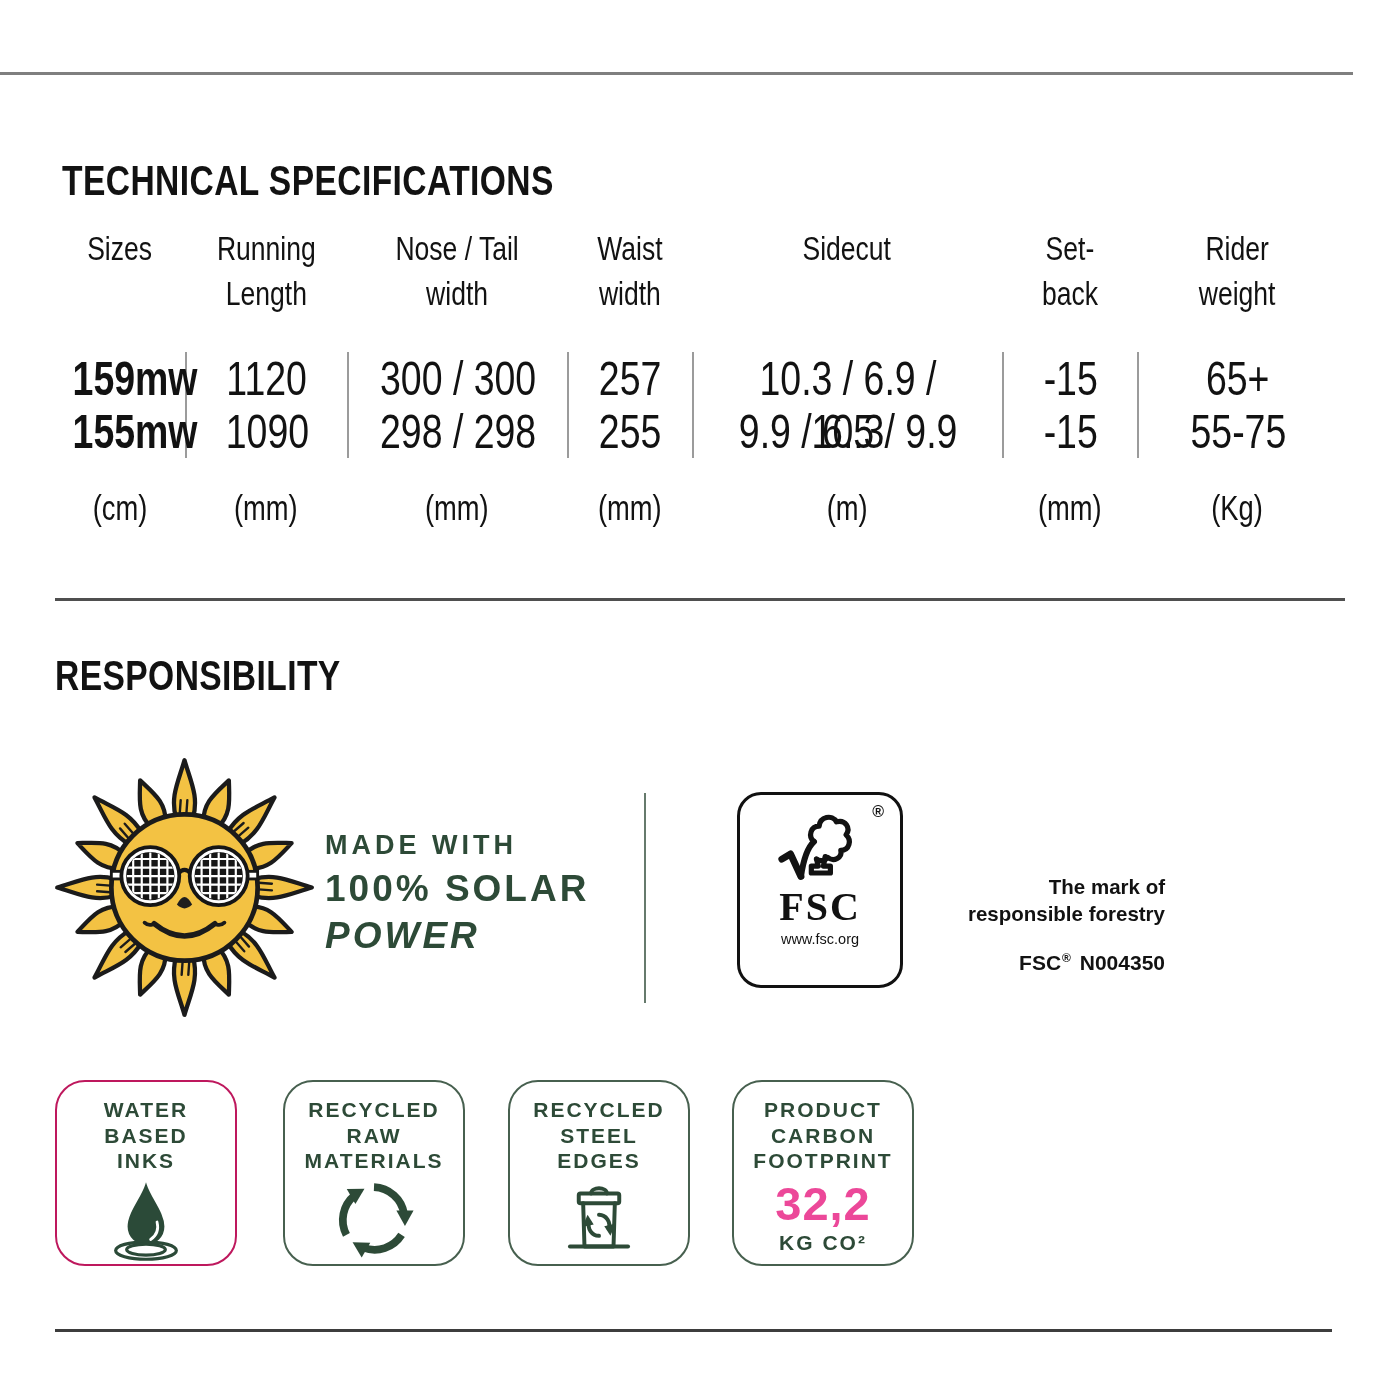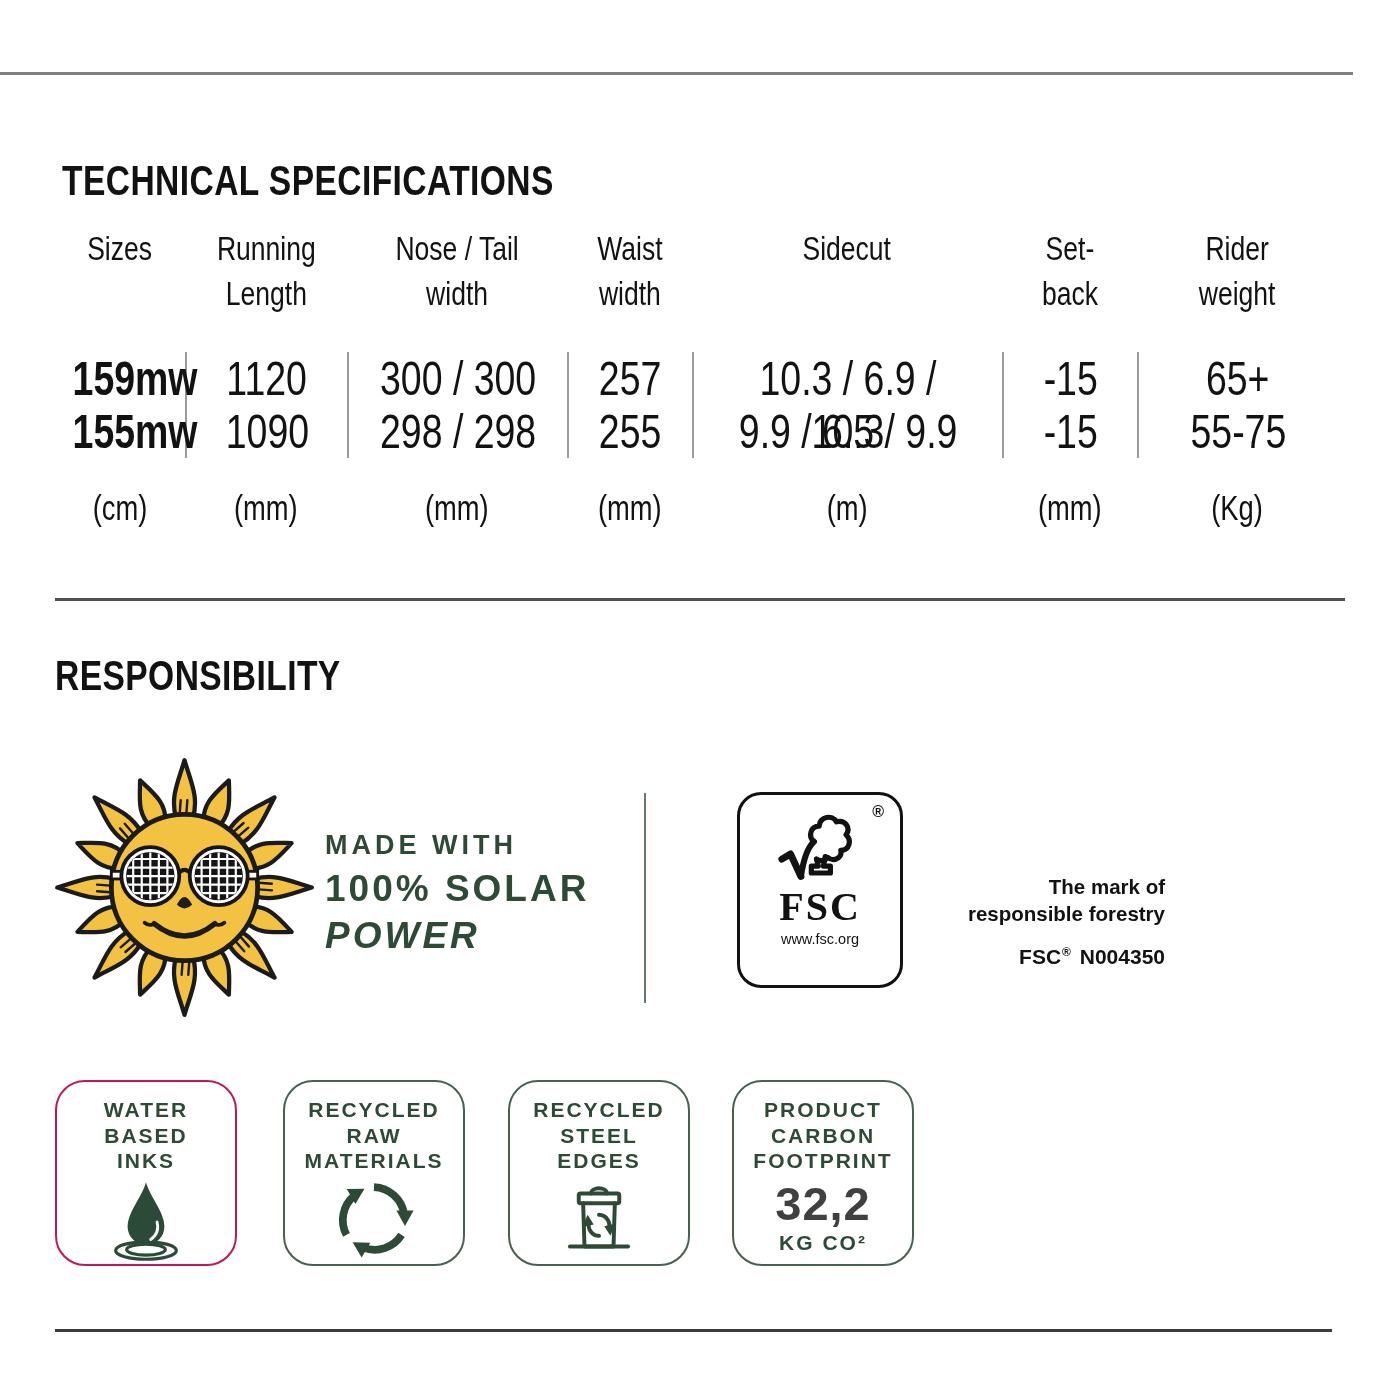--- a/index.html
+++ b/index.html
@@ -49,38 +49,38 @@
     text-align:center; font-family:"Liberation Serif", serif; font-weight:bold;
     font-size:40px; letter-spacing:2px; margin-top:-4px; line-height:1;
   }
   .fsc-url { text-align:center; font-size:14.5px; margin-top:4px; }
 
   .fsc-text {
     position:absolute; left:905px; top:874px; width:260px; text-align:right;
     font-weight:bold; color:#121212;
   }
   .fsc-tagline { font-size:20.5px; line-height:1.3; white-space:pre-line; }
-  .fsc-license { margin-top:18px; font-size:21px; }
+  .fsc-license { margin-top:24px; font-size:21px; }
   .fsc-license .reg { font-size:12px; vertical-align:super; margin:0 3px 0 1px; }
 
   
   .badge {
     position:absolute; top:1080px; width:182px; height:186px;
     border-radius:30px; box-sizing:border-box; text-align:center;
   }
   .badge.b1 { left:55px;  border:2px solid #be185d; }
   .badge.b2 { left:283px; border:2px solid #47604f; }
   .badge.b3 { left:508px; border:2px solid #47604f; }
   .badge.b4 { left:732px; border:2px solid #47604f; }
   .badge .title {
     margin-top:15px; font-weight:bold; font-size:21px; letter-spacing:2px;
     color:#2d4a37; white-space:pre-line; line-height:1.22;
   }
   .badge svg.bicon { display:block; margin:2px auto 0 auto; }
-  .badge .big-num { font-size:47px; font-weight:bold; letter-spacing:1px; color:#404040; margin-top:6px; line-height:1; }
+  .badge .big-num { font-size:47px; font-weight:bold; letter-spacing:1px; color:#ec4899; margin-top:6px; line-height:1; }
   .badge .co2 { font-size:21px; font-weight:bold; letter-spacing:2px; color:#2d4a37; margin-top:4px; }
 </style>
 </head>
 <body>
 
 <div class="canvas">
 
   <div class="hline" style="top:72px; left:0; width:1353px; background:#7f7f7f;"></div>
   <div class="hline" style="top:598px; left:55px; width:1290px; background:#4f4f4f;"></div>
   <div class="hline" style="top:1329px; left:55px; width:1277px; background:#3d3d3d;"></div>

